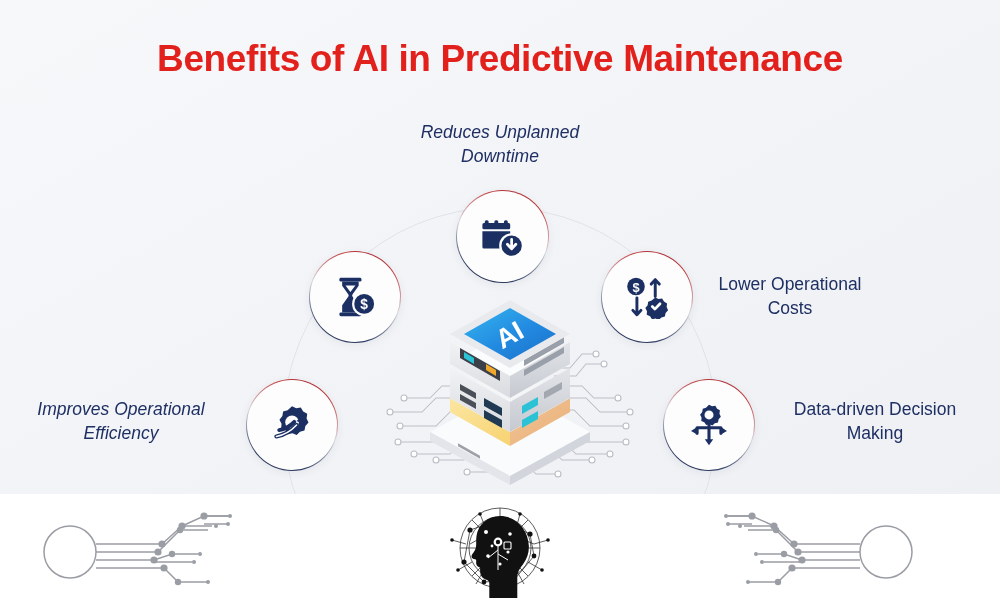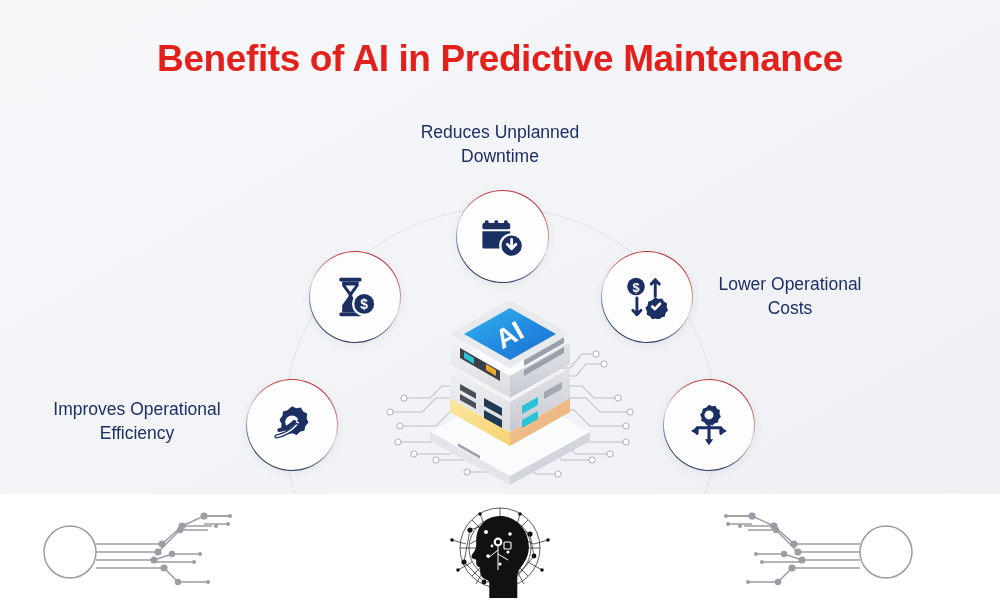--- a/index.html
+++ b/index.html
@@ -38,23 +38,23 @@
 
   
   .label {
     position:absolute;
     color:#1e2f63;
     font-size:17.5px;
     line-height:1.35;
     text-align:center;
     white-space:pre-line;
   }
-  .lbl-top    { left:380px; top:121px; width:240px; }
+  .lbl-top    { left:380px; top:121px; width:240px;font-style:italic; }
   .lbl-left1  { left:132px; top:234px; width:180px; }
-  .lbl-left2  { left:24px;   top:398px; width:226px; }
+  .lbl-left2  { left:8px;   top:398px; width:226px;font-style:italic; }
   .lbl-right1 { left:690px; top:234px; width:200px;margin-top:39px; }
   .lbl-right2 { left:762px; top:398px; width:226px; }
 
   
   .bgring {
     position:absolute;
     left:283px; top:207px;
     width:434px; height:434px;
     border-radius:50%;
     border:1px solid #dcdfe6;
@@ -104,20 +104,22 @@
   <div class="bgring"></div>
 
   <div class="title">Benefits of AI in Predictive Maintenance</div>
 
   <div class="label lbl-top">Reduces Unplanned
 Downtime</div>
   <div class="label lbl-left2">Improves Operational
 Efficiency</div>
   <div class="label lbl-right1">Lower Operational
 Costs</div>
+  <div class="label lbl-right2">Data-driven Decision
+Making</div>
 
   <div class="bubble b-top">
     <svg width="46" height="46" viewBox="0 0 48 48">
       <g fill="#1b2f63">
         <rect x="5" y="6.5" width="4" height="6" rx="1.6"></rect>
         <rect x="15" y="6.5" width="4" height="6" rx="1.6"></rect>
         <rect x="25" y="6.5" width="4" height="6" rx="1.6"></rect>
         <rect x="2.5" y="9.5" width="29" height="6.5" rx="1.6"></rect>
         <path d="M2.5 18h29v16.5a1.6 1.6 0 0 1-1.6 1.6H4.1a1.6 1.6 0 0 1-1.6-1.6Z"></path>
         <circle cx="33" cy="33" r="13" fill="#fdfdfe"></circle>

